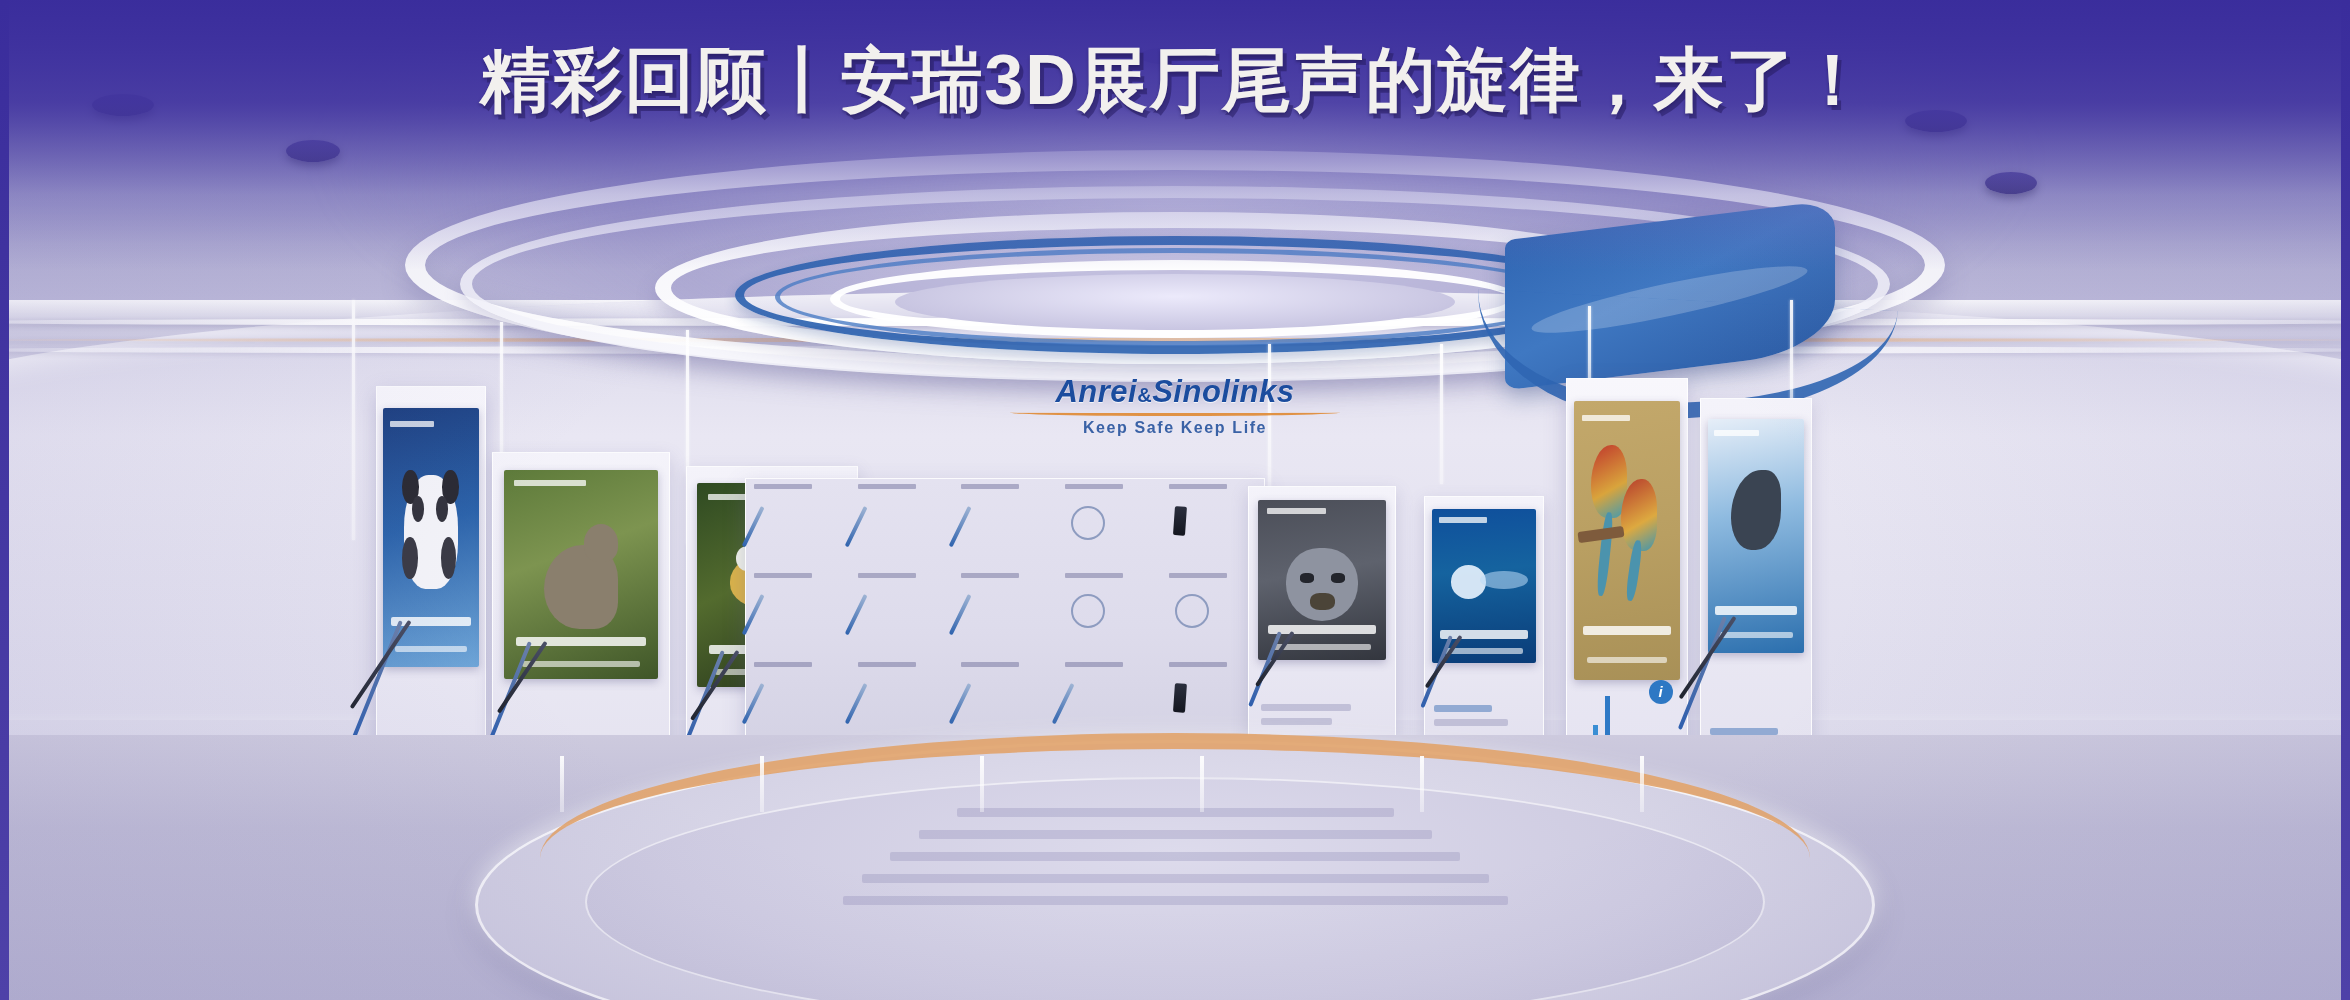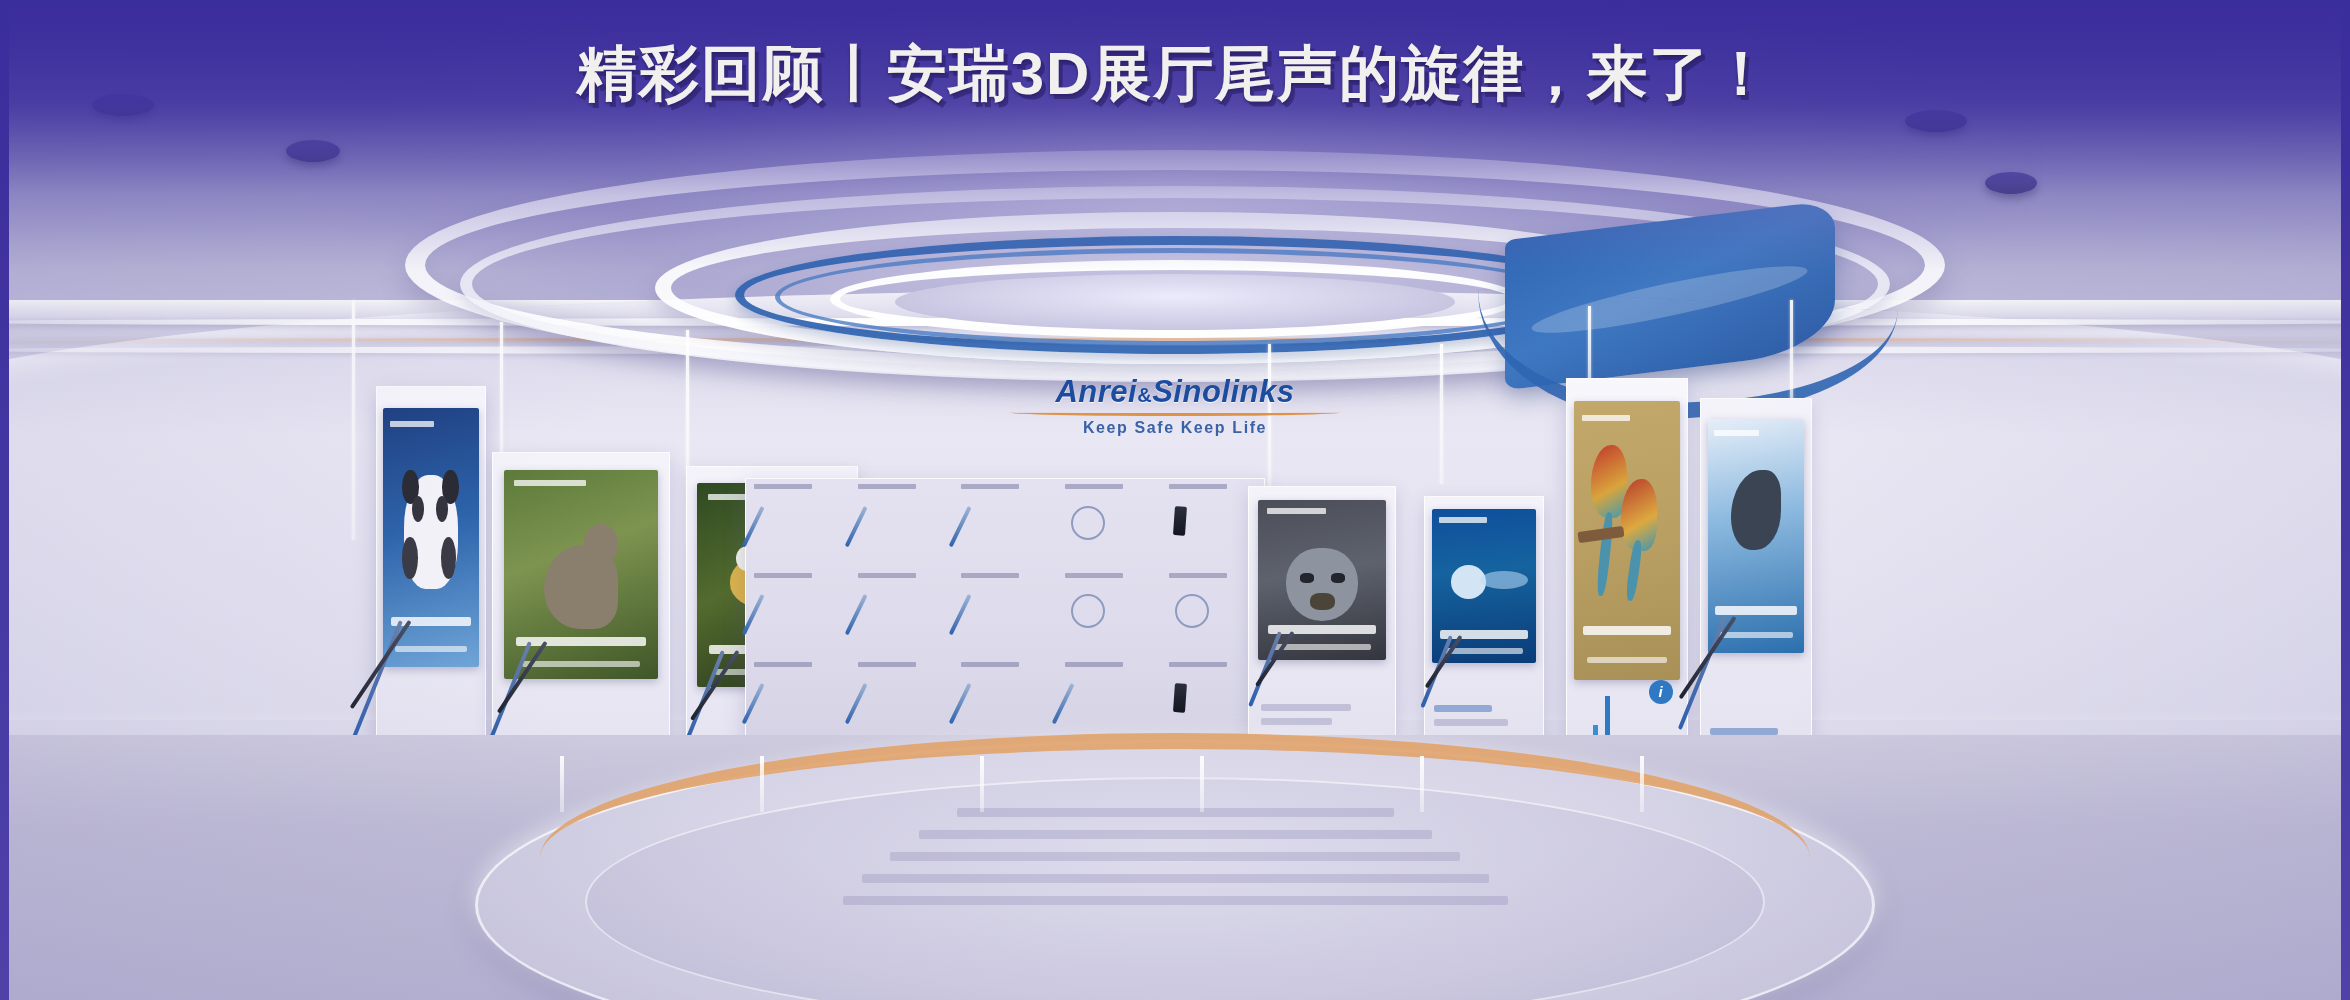--- a/index.html
+++ b/index.html
@@ -163,21 +163,21 @@
             background:linear-gradient(180deg,#3a2d9c,#4e41a8); }
   .edge-r { position:absolute; right:0; top:0; width:9px; height:100%;
             background:linear-gradient(180deg,#3a2d9c,#4e41a8); }
   .haze { position:absolute; inset:0; pointer-events:none;
           background:radial-gradient(ellipse at 50% 58%, rgba(255,255,255,0) 40%, rgba(120,112,180,.18) 100%); }
   .topfade { position:absolute; left:0; top:0; width:100%; height:270px; pointer-events:none;
           background:linear-gradient(180deg,rgba(58,45,156,.98) 0%,rgba(66,53,160,.85) 38%,rgba(110,102,184,.35) 72%,rgba(0,0,0,0) 100%); }
 
   
   .headline { position:absolute; left:0; top:34px; width:100%; text-align:center; z-index:40;
-              font-size:60px; font-weight:bold; color:#f2f0ee; letter-spacing:2px;
+              font-size:70px; font-weight:bold; color:#f2f0ee; letter-spacing:2px;
               text-shadow:4px 5px 0 rgba(38,28,96,.55), 0 2px 3px rgba(30,22,80,.5);
               white-space:nowrap; }
 </style>
 </head>
 <body>
 
 <div class="stage">
 
   <div class="room">
 

